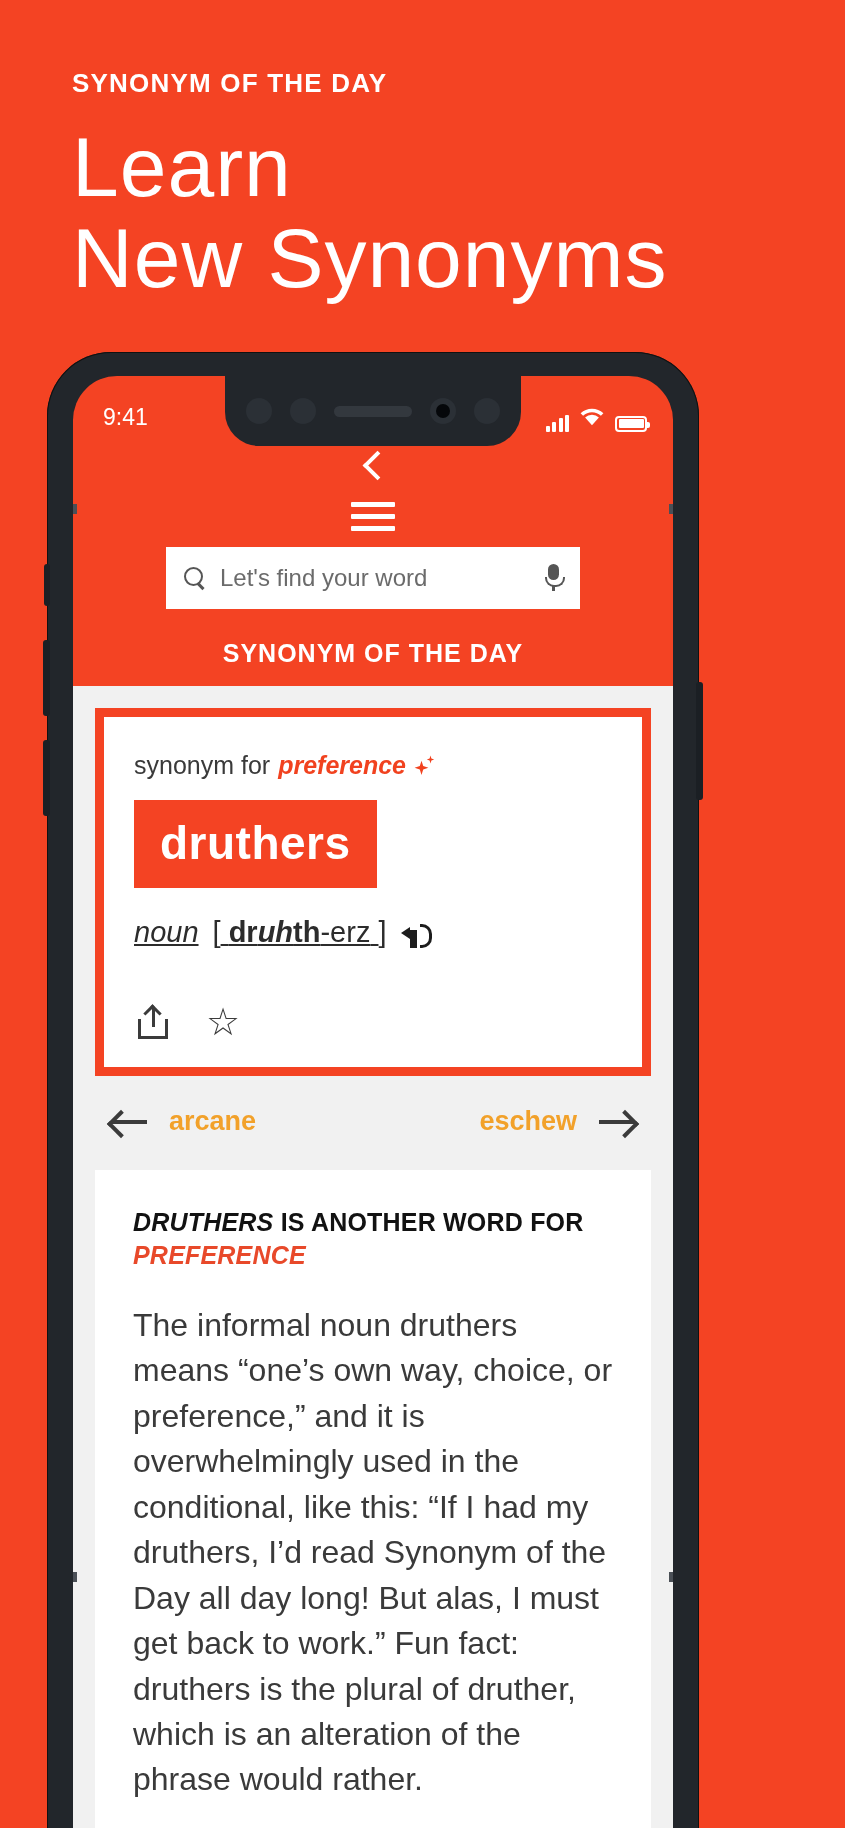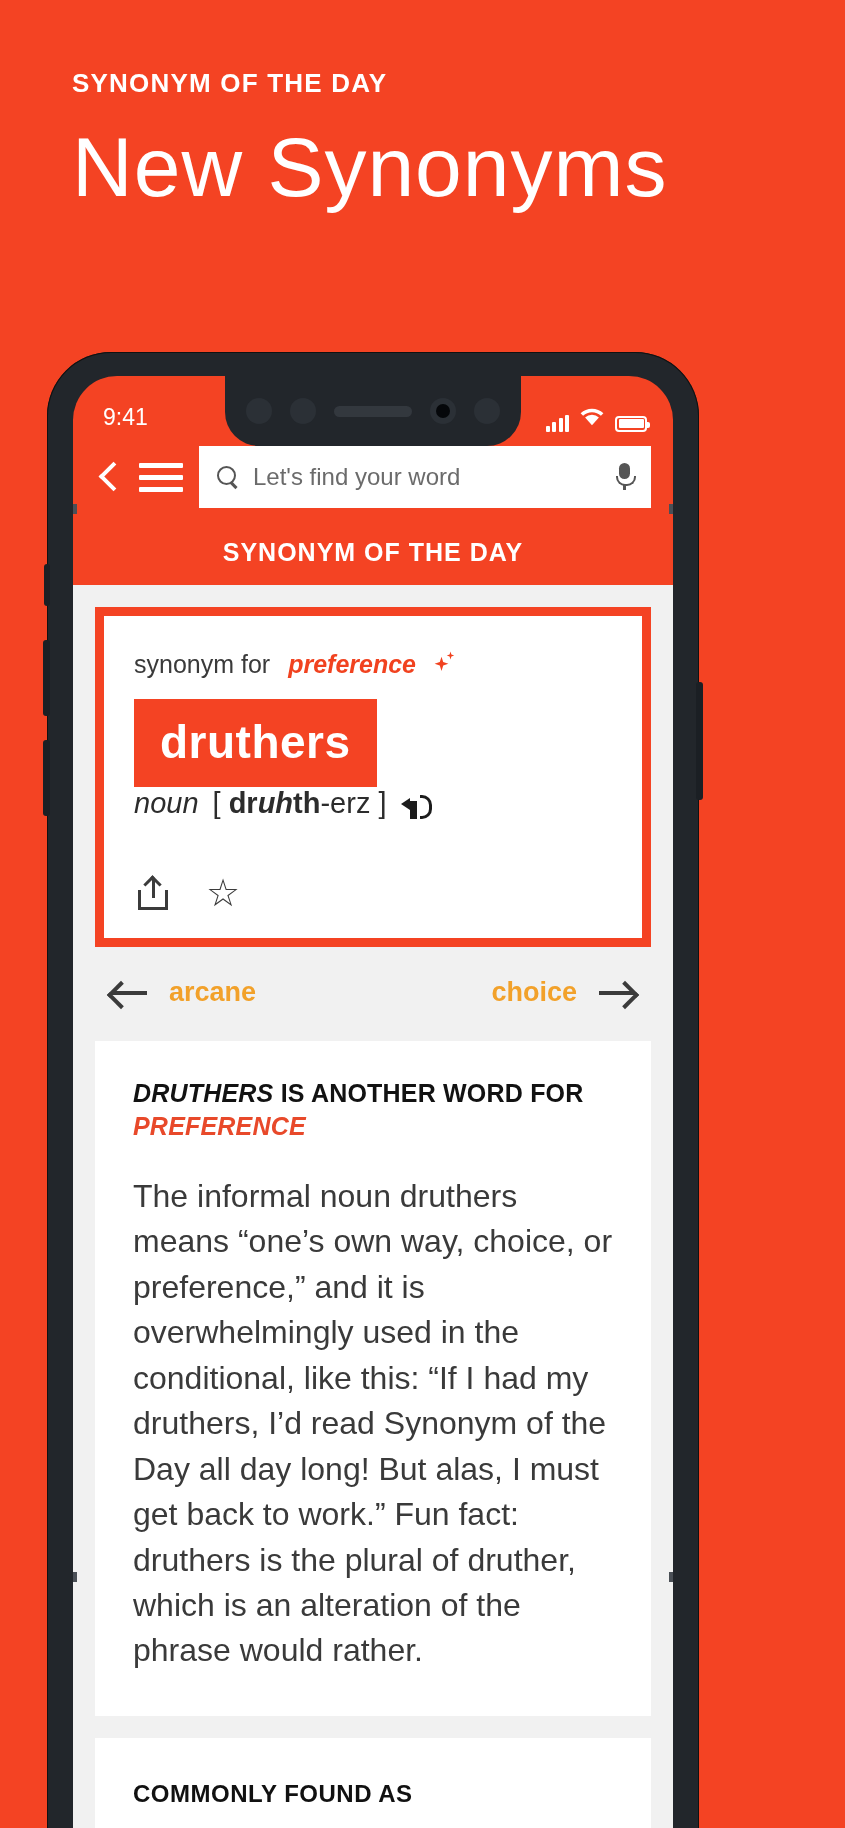--- a/index.html
+++ b/index.html
@@ -121,21 +121,21 @@
     position:relative; padding:1.5px;
   }
   .battery::after {
     content:""; position:absolute; right:-5px; top:4px;
     width:3px; height:6px; background:#fff; border-radius:0 2px 2px 0;
   }
   .battery i { display:block; width:100%; height:100%; background:#fff; border-radius:1px; }
 
   
   .app-header { background:#F44323; padding:0 22px 18px 22px; }
-  .searchrow { display:flex; align-items:center; gap:16px; }
+  .searchrow { display:flex; align-items:center; gap:16px;flex-direction:column; }
   .icon-back {
     width:28px; height:40px;
     flex:0 0 auto;
     position:relative;
     cursor:pointer;
   }
   .icon-back::before {
     content:""; position:absolute; left:8px; top:9px;
     width:17px; height:17px;
     border-left:4px solid #fff; border-bottom:4px solid #fff;
@@ -192,39 +192,41 @@
   }
 
   
   .screen-body { background:#f1f1f1; padding:22px 22px 0 22px; }
 
   .word-card {
     background:#fff;
     border:9px solid #F44323;
     padding:34px 30px 28px 30px;
   }
-  .syn-for { font-size:25px; color:#3a3a3a; display:flex; align-items:flex-start; gap:18px; }
+  .syn-for { font-size:25px; color:#3a3a3a; display:flex; align-items:flex-end; gap:8px; }
   .syn-for b { color:#F1421F; font-style:italic; font-weight:bold; }
   .sparkle { color:#F1421F; font-size:24px; line-height:1; }
   .word-chip {
     display:inline-block;
     background:#F44323;
     color:#fff;
     font-size:46px;
     font-weight:bold;
     padding:16px 26px 18px 26px;
     margin:20px 0 0 0;
     letter-spacing:0.5px;
   }
   .pron {
+    margin-top:28px;
     font-size:29px;
     color:#2c2c2c;
     display:flex;
     align-items:center;
     gap:14px;
+    text-decoration:underline;
   }
   .pron .pos { font-style:italic; }
   .pron .stress { font-weight:bold; font-style:italic; }
   .pron .ph-b { font-weight:bold; }
   .icon-speaker { position:relative; width:30px; height:26px; cursor:pointer; }
   .icon-speaker i {
     position:absolute; left:0; top:7px; width:0; height:0;
     border-style:solid; border-width:6px 9px 6px 0; border-color:transparent #1c1c1c transparent transparent;
   }
   .icon-speaker i::after {
@@ -290,20 +292,21 @@
 
   .section-card { background:#fff; margin-top:22px; padding:42px 38px 30px 38px; }
   .section-title { font-size:24px; font-weight:bold; letter-spacing:0.5px; color:#111; }
 </style>
 </head>
 <body>
 
 <div class="promo">
   <div class="promo-kicker">SYNONYM OF THE DAY</div>
   <div class="promo-title">
+    <span>Learn</span>
     <span>New Synonyms</span>
   </div>
 </div>
 
 <div class="phone">
 
   <div class="btn-side btn-mute"></div>
   <div class="btn-side btn-vol-u"></div>
   <div class="btn-side btn-vol-d"></div>
   <div class="btn-side btn-power"></div>
@@ -401,21 +404,21 @@
           <span class="icon-star">☆</span>
         </div>
       </div>
 
       <div class="wordnav">
         <a href="#">
           <span class="arrow-ico left"></span>
           <span class="nav-label">arcane</span>
         </a>
         <a href="#">
-          <span class="nav-label">choice</span>
+          <span class="nav-label">eschew</span>
           <span class="arrow-ico right"></span>
         </a>
       </div>
 
       <div class="info-card">
         <div class="info-head">
           <span class="w">DRUTHERS</span><span class="plain"> IS ANOTHER WORD FOR</span>
           <span class="o">PREFERENCE</span>
         </div>
         <div class="info-body">The informal noun druthers means “one’s own way, choice, or preference,” and it is overwhelmingly used in the conditional, like this: “If I had my druthers, I’d read Synonym of the Day all day long! But alas, I must get back to work.” Fun fact: druthers is the plural of druther, which is an alteration of the phrase would rather.</div>

